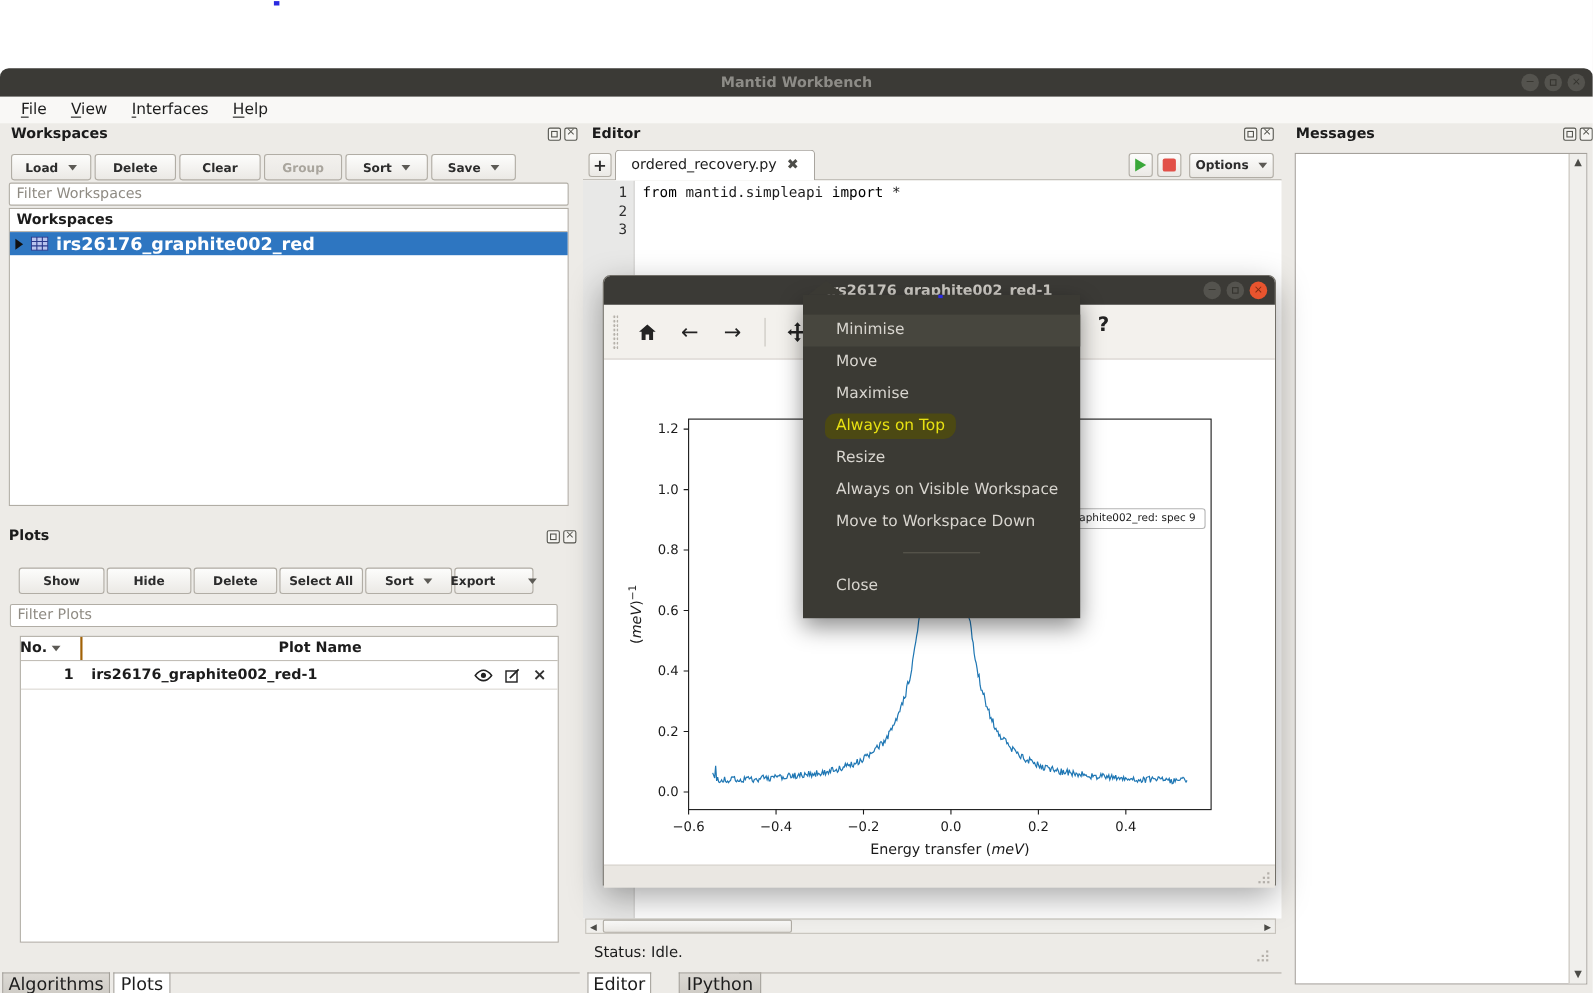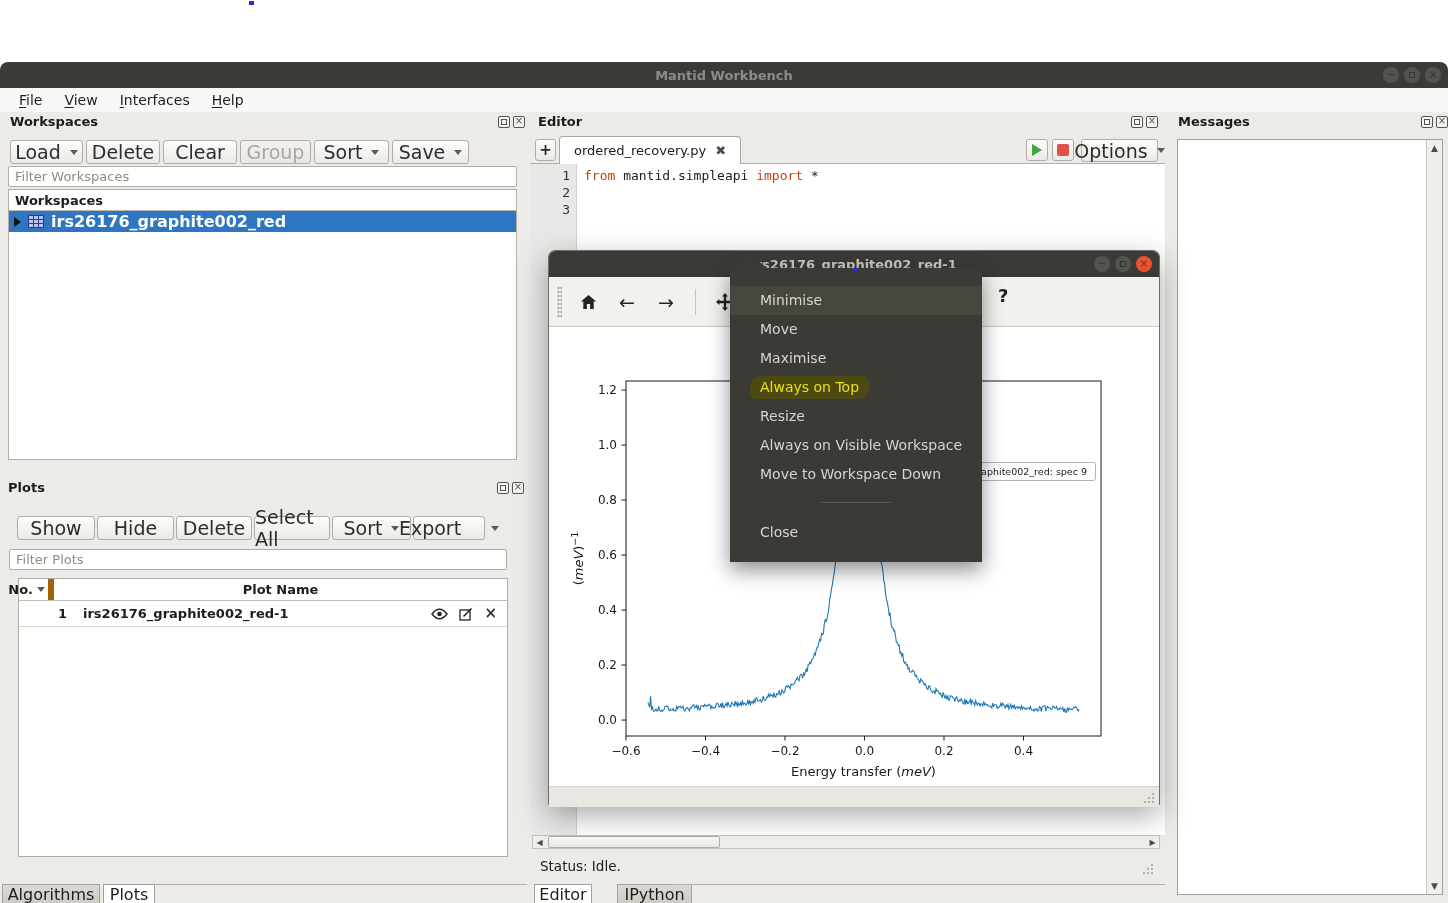--- a/index.html
+++ b/index.html
@@ -16,21 +16,21 @@
 #menubar{left:0;top:88px;width:1448px;height:24px;background:#f9f8f6;display:flex;align-items:center;padding-left:10px;gap:4px}
 .mi{font-size:14px;color:#1d1d1d;padding:2px 9px}
 .mi u{text-decoration-thickness:1px;text-underline-offset:2px}
 #app{left:0;top:112px;width:1448px;height:791px;background:#edebe7}
 
 .panel-title{font-size:13px;font-weight:600;color:#1b1b1b}
 .hics{display:flex;gap:3px}
 .hic{width:12px;height:12px;border:1px solid #55554f;border-radius:2px;background:#f6f5f2;position:relative}
 .hic.float::after{content:"";position:absolute;right:2px;top:2px;width:4px;height:4px;border:1px solid #55554f}
 .hic.close::after{content:"×";position:absolute;left:0;top:-2px;width:10px;text-align:center;font-size:10px;color:#55554f}
-.btn{display:flex;align-items:center;justify-content:center;height:24px;background:linear-gradient(#fdfdfc,#ebe9e5);border:1px solid #b1ada5;border-radius:3px;font-size:19px;font-weight:400;color:#2c2c2c;gap:7px}
+.btn{display:flex;align-items:center;justify-content:center;height:24px;background:linear-gradient(#fdfdfc,#ebe9e5);border:1px solid #b1ada5;border-radius:3px;font-size:11px;font-weight:700;color:#2c2c2c;gap:7px}
 .btn .arr{width:0;height:0;border-left:4px solid transparent;border-right:4px solid transparent;border-top:5px solid #5c5a55;margin-left:2px}
 .btn.disabled{color:#a9a59d;background:linear-gradient(#f3f1ee,#eae8e4)}
 .filter{border:1px solid #b1ada5;border-radius:2px;background:#fff;font-size:13px;color:#4a4a4a;padding:1px 6px;font-family:inherit;width:100%;height:21px}
 .filter::placeholder{color:#8f8b83}
 .btab{position:absolute;height:19px;border:1px solid #a3a099;border-bottom:none;background:linear-gradient(#dcd9d4,#cfccc6);font-size:16px;display:flex;align-items:center;justify-content:center;color:#1d1d1d;padding:0 12px}
 .btab.active{background:#fff}
 .tabline{position:absolute;height:1px;background:#b3afa8}
 .grip{position:absolute;width:12px;height:12px}
 .grip::before{content:"";position:absolute;left:0;bottom:0;width:2px;height:2px;background:#b3afa9;box-shadow:4px 0 #b3afa9,8px 0 #b3afa9,8px -4px #b3afa9,8px -8px #b3afa9,4px -4px #b3afa9}
 
@@ -43,21 +43,21 @@
 .ws-row{height:21px;display:flex;align-items:center;gap:7px;padding-left:5px;font-size:16px}
 .ws-row.selected{background:#2e76c1;color:#fff;font-weight:bold}
 .tri-right{width:0;height:0;border-top:5px solid transparent;border-bottom:5px solid transparent;border-left:7px solid #111}
 
 #plots-title{left:8px;top:480px}
 #plots-icons{left:497px;top:482px}
 #plots-buttons{left:17px;top:516px;display:flex;gap:2px}
 #plots-filter{left:9px;top:549px;width:498px}
 #plots-table{left:18px;top:578px;width:490px;height:279px;background:#fff;border:1px solid #b1ada5}
 #plots-table .thead{height:22px;display:flex;border-bottom:1px solid #c2beb7;font-size:13px;font-weight:600;align-items:center}
-#plots-table .c-no{width:35px;border-right:6px solid #a16207;display:flex;align-items:center;justify-content:flex-end;padding-right:3px;gap:4px;height:100%}
+#plots-table .c-no{width:56px;border-right:2px solid #a16207;display:flex;align-items:center;justify-content:flex-end;padding-right:18px;gap:4px;height:100%}
 #plots-table .c-name{flex:1;text-align:center}
 .pt-row{height:26px;display:flex;align-items:center;border-bottom:1px solid #dbd8d2;font-size:13px}
 .pt-row .no{width:55px;text-align:right;padding-right:7px;font-weight:bold}
 .pt-row .nm{flex:1;padding-left:9px;font-weight:bold}
 .pt-row .ricons{display:flex;gap:11px;align-items:center;margin-right:10px}
 .sort-tri{width:0;height:0;border-left:4px solid transparent;border-right:4px solid transparent;border-top:5px solid #5c5a55}
 
 #ed-title{left:538px;top:114px}
 #ed-icons{left:1131px;top:116px}
 #ed-newtab{left:535px;top:139px;width:21px;height:22px;font-size:15px;font-weight:600}
@@ -67,21 +67,21 @@
 #ed-run{left:1026px;top:139px;width:22px;height:22px}
 #ed-stop{left:1052px;top:139px;width:22px;height:22px}
 #ed-options{left:1081px;top:139px;width:77px;height:23px}
 .play{width:0;height:0;border-top:6px solid transparent;border-bottom:6px solid transparent;border-left:10px solid #3aa83a}
 .stopsq{width:12px;height:12px;background:#e25048;border-radius:2px}
 #ed-code{left:530px;top:164px;width:635px;height:671px;background:#fff;display:flex}
 #ed-gutter{width:47px;background:#e8e8e7;border-right:1px solid #d3d2d0;padding-top:3px}
 .ln{height:17px;line-height:17px;text-align:right;padding-right:6px;font-family:"DejaVu Sans Mono","Liberation Mono",monospace;font-size:13px;color:#2f2f2f}
 #ed-lines{padding:3px 0 0 7px}
 .cl{height:17px;line-height:17px;font-family:"DejaVu Sans Mono","Liberation Mono",monospace;font-size:13px;color:#1c1c1c;white-space:pre}
-.cl .kw{color:#c2410c}
+.cl .kw{color:#000000}
 #ed-hscroll{left:532px;top:835px;width:628px;height:14px;background:#f0efec;border:1px solid #c5c1bb;display:flex;align-items:center}
 .sbtn{width:13px;height:12px;display:flex;align-items:center;justify-content:center;font-size:8px;color:#4c4c48}
 #ed-hthumb{position:absolute;left:15px;width:172px;height:12px;background:linear-gradient(#fcfcfb,#e9e7e3);border:1px solid #b1ada5;border-radius:2px}
 #ed-status{left:540px;top:858px;font-size:13.5px}
 #main-grip{left:1143px;top:862px}
 
 #msg-title{left:1178px;top:114px}
 #msg-icons{left:1421px;top:116px}
 #msg-box{left:1177px;top:139px;width:266px;height:756px;background:#fff;border:1px solid #a5a19b}
 #msg-scroll{position:absolute;right:0;top:0;width:16px;height:100%;background:#f0efec;border-left:1px solid #c9c5bf;display:flex;flex-direction:column;justify-content:space-between;align-items:center}

